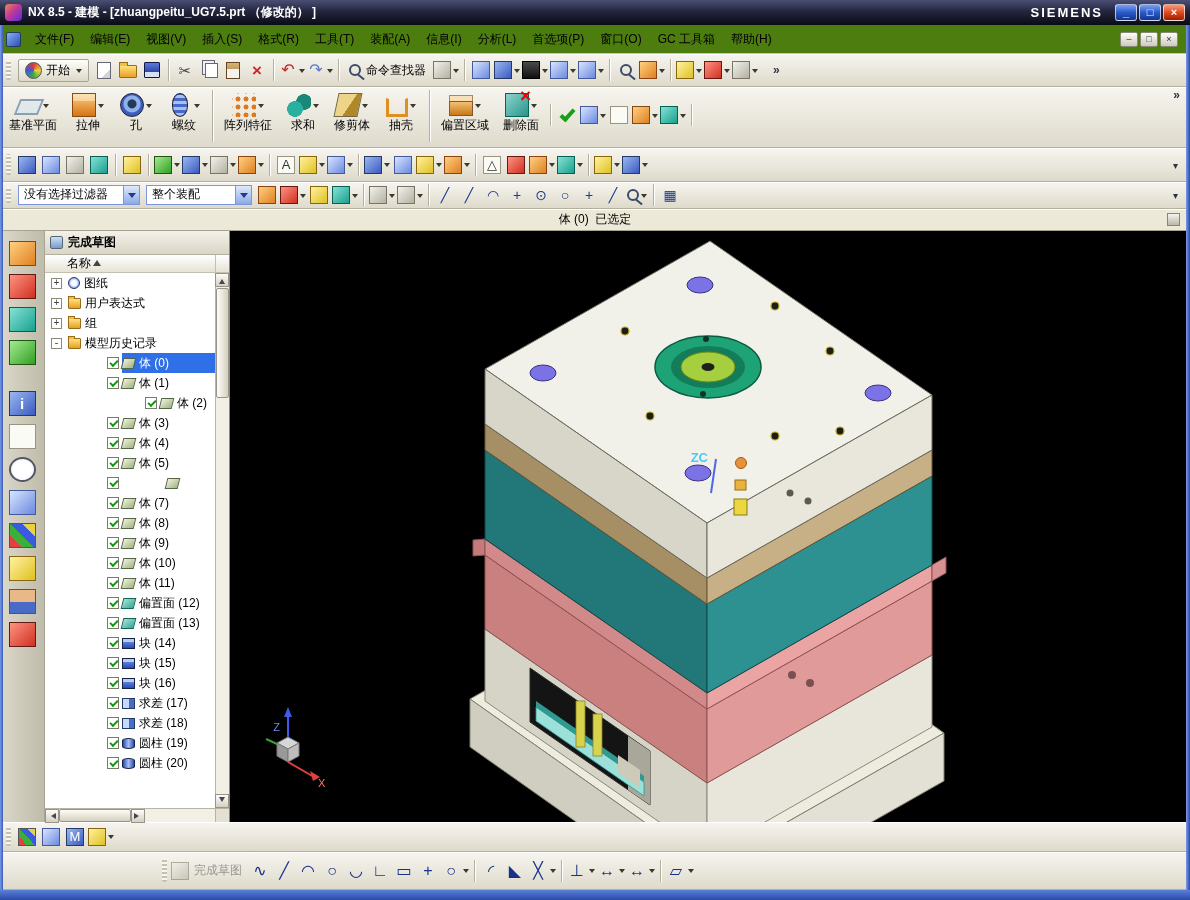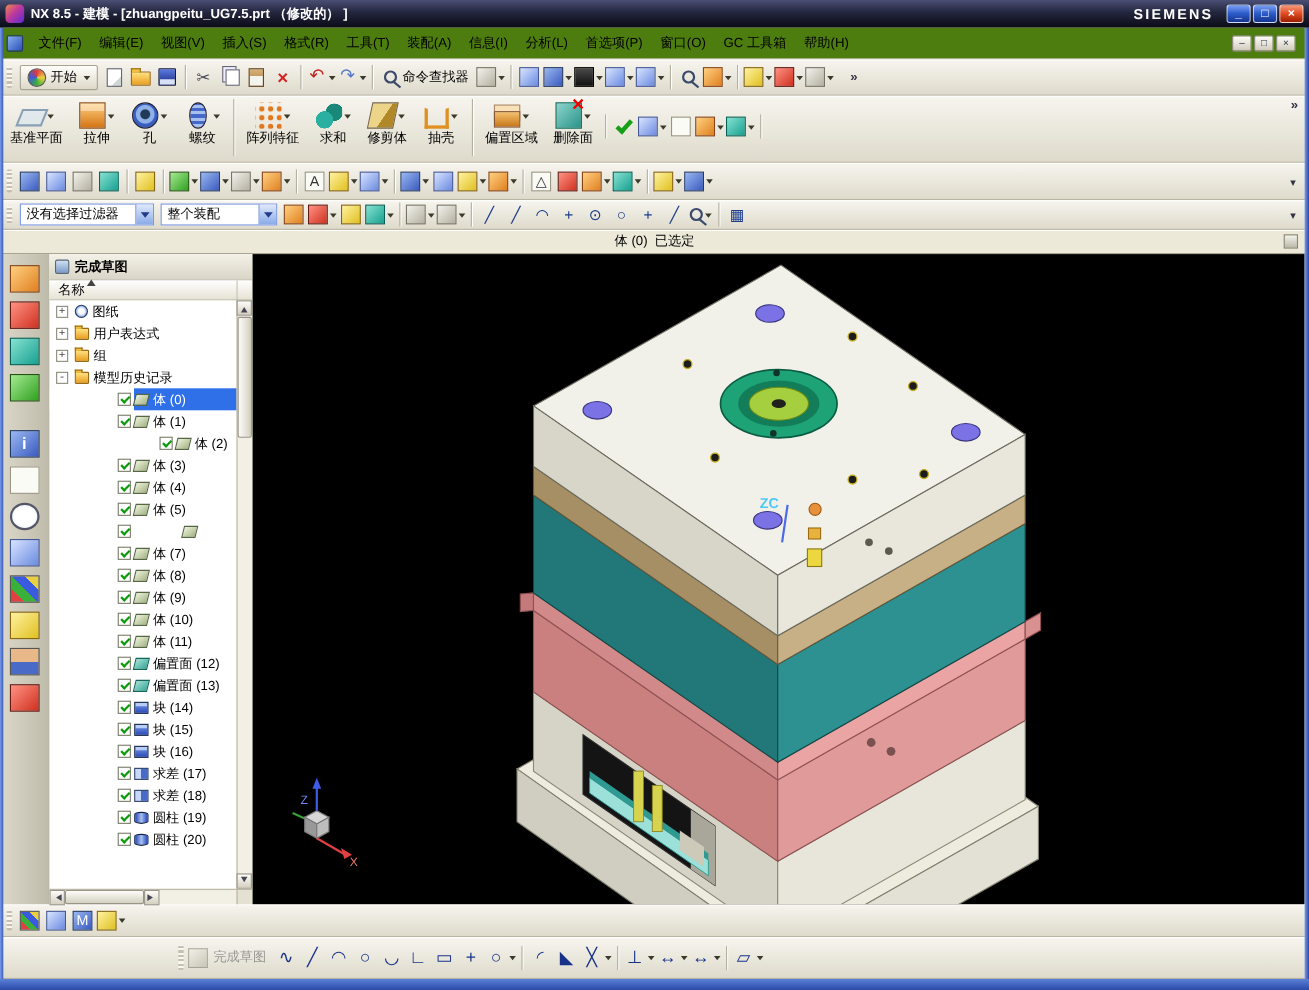--- a/index.html
+++ b/index.html
@@ -118,21 +118,21 @@
 
 .resbar{position:absolute;left:0;top:231px;width:45px;height:591px;background:linear-gradient(90deg,#dcd8ca,#bfbcab);border-right:1px solid #a8a494;z-index:5}
 .rescol{display:flex;flex-direction:column;align-items:center;padding-top:6px}
 .rescol .tbtn{margin:4px 0;height:auto}
 .rescol .ic{width:27px;height:25px;font-size:15px;font-weight:bold}
 
 
 .navpanel{position:absolute;left:45px;top:231px;width:185px;height:591px;background:#fff;border-right:1px solid #8a8a7a;z-index:5}
 .nav-head{height:24px;background:linear-gradient(#f4f1e8,#d9d5c7);border-bottom:1px solid #b4b0a0;display:flex;align-items:center;padding:0 5px;font-weight:bold;gap:5px}
 .ph-ic{width:13px;height:13px;background:linear-gradient(#cfe0f4,#7a9ac8);border:1px solid #556677;border-radius:2px;flex:none}
-.colhead{position:absolute;top:24px;left:0;width:171px;height:18px;background:linear-gradient(#fff,#e6e2d4);border-bottom:1px solid #c4c0b0;display:flex;padding:0 8px;gap:2px}
+.colhead{position:absolute;top:24px;left:0;width:171px;height:18px;background:linear-gradient(#fff,#e6e2d4);border-bottom:1px solid #c4c0b0;display:flex;align-items:center;padding:0 22px;gap:2px}
 .colcap{position:absolute;top:24px;right:0;width:14px;height:18px;background:linear-gradient(#fff,#e6e2d4);border-bottom:1px solid #c4c0b0;border-left:1px solid #c4c0b0}
 .sort-tri{width:0;height:0;border:4px solid transparent;border-bottom:6px solid #444;margin-top:-5px}
 .tree{position:absolute;top:42px;left:0;width:171px;bottom:14px;overflow:hidden}
 .trow{display:flex;align-items:center;height:20px;white-space:nowrap}
 .trow.sel{background:linear-gradient(90deg,#fff 77px,#2f6fe8 77px);color:#fff}
 .exp{width:11px;height:11px;line-height:9px;font-size:10px;font-family:"Liberation Mono","DejaVu Sans Mono",monospace;text-align:center;color:#444;background:#fff;border:1px solid #8a8a7a;margin-right:3px;flex:none}
 .chk{width:12px;height:12px;background:#fff;border:1px solid #7a7a6a;position:relative;flex:none}
 .chk::after{content:"";position:absolute;left:2px;top:2px;width:6px;height:3px;border-left:2px solid #0a9a0a;border-bottom:2px solid #0a9a0a;transform:rotate(-45deg)}
 .nic{width:13px;height:11px;margin:0 3px;flex:none}
 .n-drawing{background:radial-gradient(circle,#fff 35%,#3a6ae0);border-radius:50%;border:1px solid #223a66;width:12px;height:12px}

